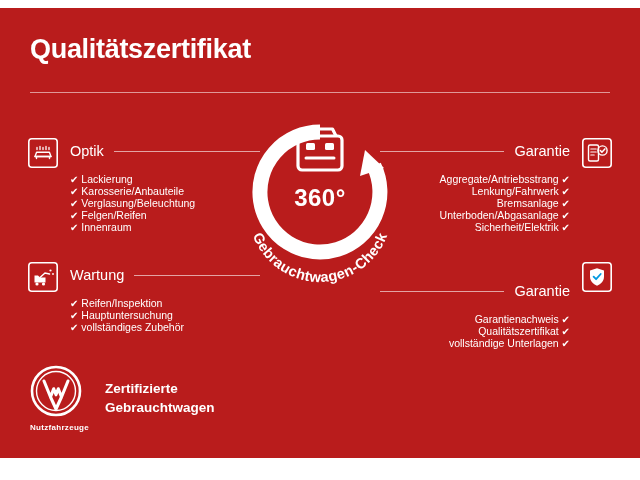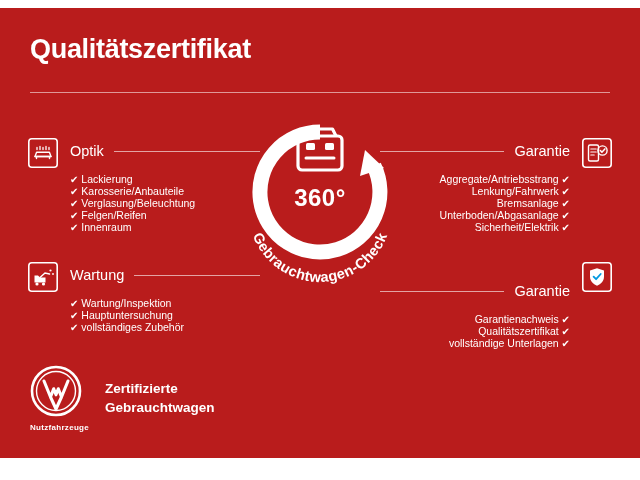--- a/index.html
+++ b/index.html
@@ -208,21 +208,21 @@
       <li><span>Sicherheit/Elektrik</span> <span class="chk">✔</span></li>
     </ul>
   </div>
 
   <div class="section left" style="left:70px; top:264px; width:190px;">
     <div class="sec-head">
       <div class="sec-title">Wartung</div>
       <div class="sec-line"></div>
     </div>
     <ul class="sec-items">
-      <li><span class="chk">✔</span> <span>Wartung/Inspektion</span></li>
+      <li><span class="chk">✔</span> <span>Reifen/Inspektion</span></li>
       <li><span class="chk">✔</span> <span>Hauptuntersuchung</span></li>
       <li><span class="chk">✔</span> <span>vollständiges Zubehör</span></li>
     </ul>
   </div>
 
   <div class="section right-align" style="left:380px; top:280px; width:190px;">
     <div class="sec-head right">
       <div class="sec-title">Garantie</div>
       <div class="sec-line"></div>
     </div>

